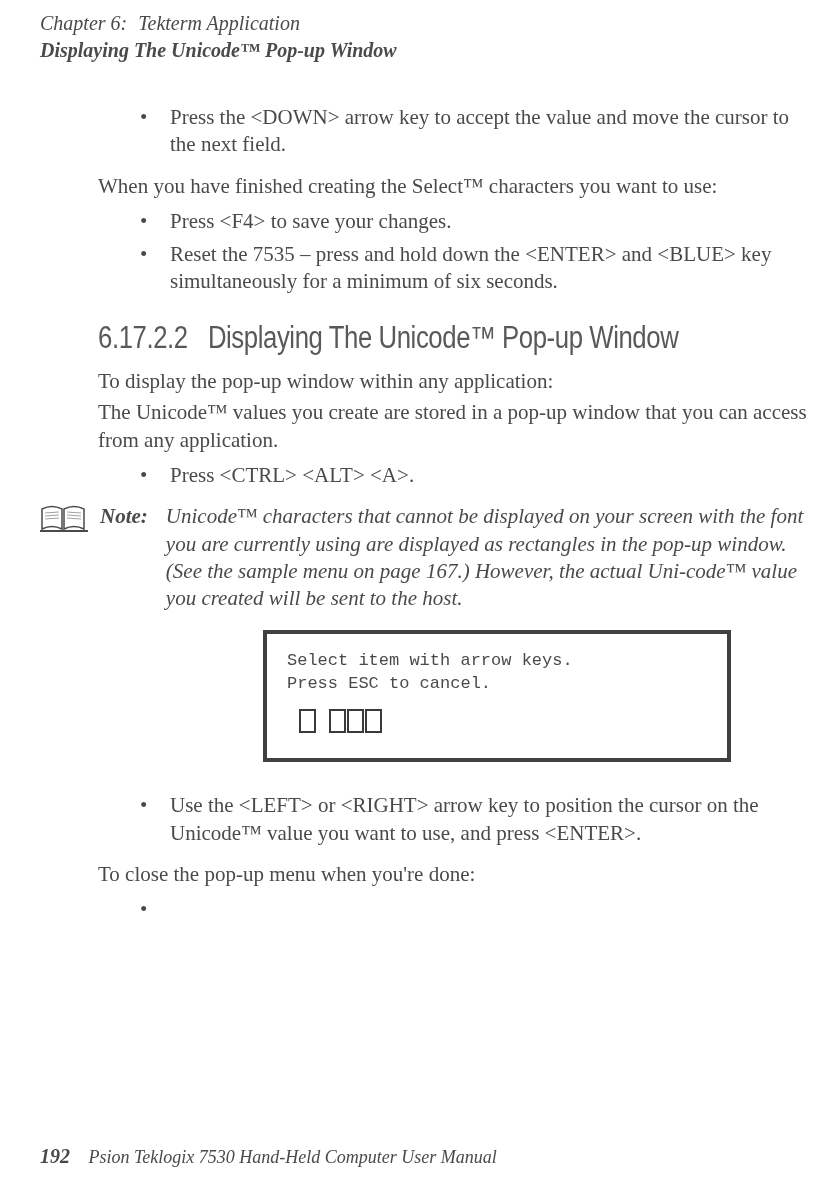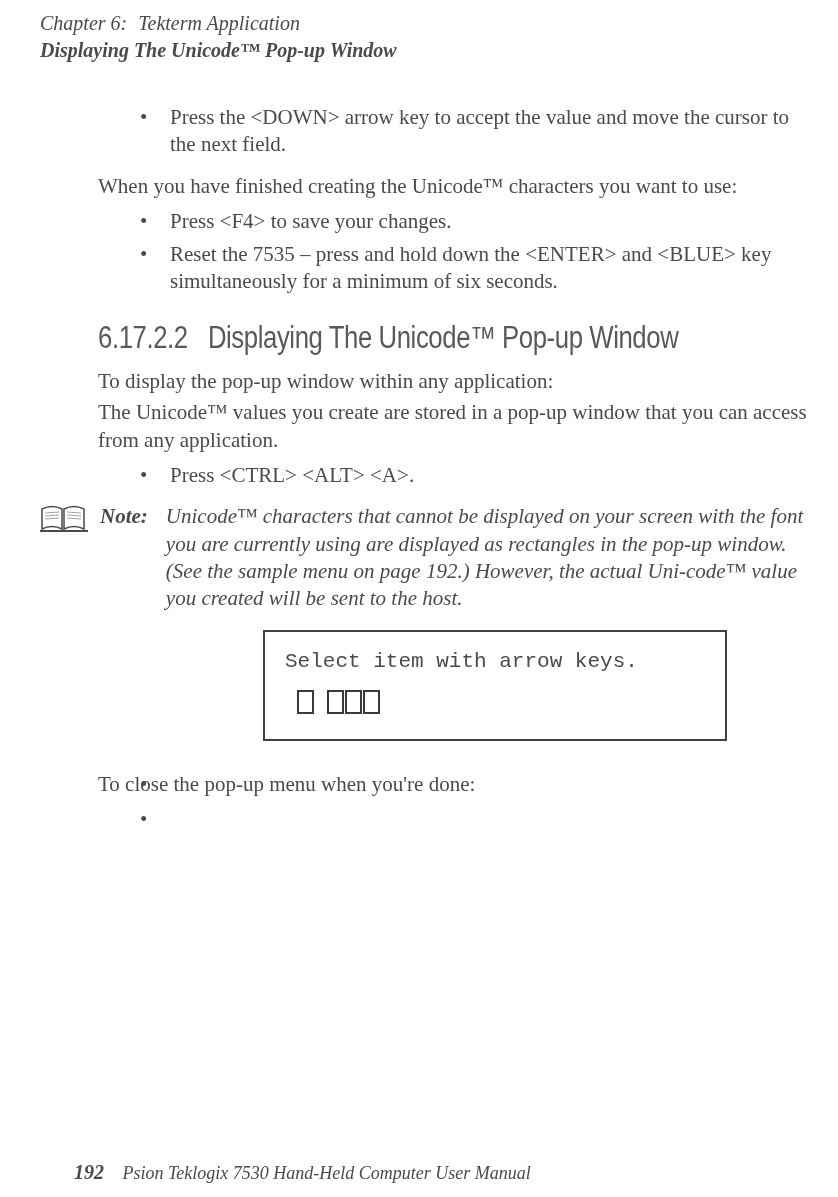--- a/index.html
+++ b/index.html
@@ -80,26 +80,26 @@
       font-weight: bold;
       flex: 0 0 auto;
       margin-right: 18px;
       margin-top: 0;
     }
     .note-body {
       font-style: italic;
       flex: 1 1 auto;
     }
     .popup-box {
-      border: 2px solid #404040;
+      border: 4px solid #404040;
       width: 420px;
       margin: 18px auto 30px 165px;
       padding: 16px 20px 22px 20px;
       font-family: 'Courier New', Courier, monospace;
-      font-size: 21px;
+      font-size: 17px;
       line-height: 1.35;
     }
     .glyph-row {
       margin-top: 10px;
       height: 30px;
       display: flex;
       align-items: center;
       padding-left: 12px;
     }
     .glyph-box {
@@ -109,25 +109,24 @@
       border: 2px solid #3a3a3a;
       margin-right: 1px;
       box-sizing: border-box;
     }
     .glyph-gap {
       width: 12px;
       display: inline-block;
     }
     .footer {
       position: absolute;
-      bottom: 12px;
+      bottom: 28px;
       left: 40px;
       font-style: italic;
       font-size: 18px;
-      margin-left: 34px;
     }
     .footer .pagenum {
       font-weight: bold;
       font-style: italic;
       margin-right: 14px;
       font-size: 20px;
     }
   </style>
 </head>
 <body>
@@ -143,21 +142,21 @@
 
   <div class="content">
 
     <ul class="bul">
       <li>
         <span class="bullet">•</span>
         <span>Press the &lt;DOWN&gt; arrow key to accept the value and move the cursor to the next field.</span>
       </li>
     </ul>
 
-    <div class="para">When you have finished creating the Unicode™ characters you want to use:</div>
+    <div class="para">When you have finished creating the Select™ characters you want to use:</div>
 
     <ul class="bul">
       <li>
         <span class="bullet">•</span>
         <span>Press &lt;F4&gt; to save your changes.</span>
       </li>
       <li>
         <span class="bullet">•</span>
         <span>Reset the 7535 – press and hold down the &lt;ENTER&gt; and &lt;BLUE&gt; key simultaneously for a minimum of six seconds.</span>
       </li>
@@ -184,37 +183,39 @@
         <path d="M24 4 Q34 -1 44 4 L44 24 Q34 19 24 24 Z" fill="#fff" stroke="#4a4a4a" stroke-width="1.5"></path>
         <line x1="5" y1="8" x2="19" y2="7" stroke="#888" stroke-width="0.8"></line>
         <line x1="5" y1="11" x2="19" y2="10" stroke="#888" stroke-width="0.8"></line>
         <line x1="5" y1="14" x2="19" y2="13" stroke="#888" stroke-width="0.8"></line>
         <line x1="27" y1="7" x2="41" y2="8" stroke="#888" stroke-width="0.8"></line>
         <line x1="27" y1="10" x2="41" y2="11" stroke="#888" stroke-width="0.8"></line>
         <line x1="27" y1="13" x2="41" y2="14" stroke="#888" stroke-width="0.8"></line>
         <line x1="0" y1="26" x2="48" y2="26" stroke="#4a4a4a" stroke-width="2"></line>
       </svg>
       <div class="note-label">Note:</div>
-      <div class="note-body">Unicode™ characters that cannot be displayed on your screen with the font you are currently using are displayed as rectangles in the pop-up window. (See the sample menu on page 192.) However, the actual Uni-code™ value you created will be sent to the host.</div>
+      <div class="note-body">Unicode™ characters that cannot be displayed on your screen with the font you are currently using are displayed as rectangles in the pop-up window. (See the sample menu on page 167.) However, the actual Uni-code™ value you created will be sent to the host.</div>
     </div>
 
     <div class="popup-box">
       <div>Select item with arrow keys.</div>
+      <div>Press ESC to cancel.</div>
       <div class="glyph-row">
         <span class="glyph-box"></span>
         <span class="glyph-gap"></span>
         <span class="glyph-box"></span>
         <span class="glyph-box"></span>
         <span class="glyph-box"></span>
       </div>
     </div>
 
     <ul class="bul">
       <li>
         <span class="bullet">•</span>
+        <span>Use the &lt;LEFT&gt; or &lt;RIGHT&gt; arrow key to position the cursor on the Unicode™ value you want to use, and press &lt;ENTER&gt;.</span>
       </li>
     </ul>
 
     <div class="para">To close the pop-up menu when you're done:</div>
 
     <ul class="bul">
       <li>
         <span class="bullet">•</span>
       </li>
     </ul>

